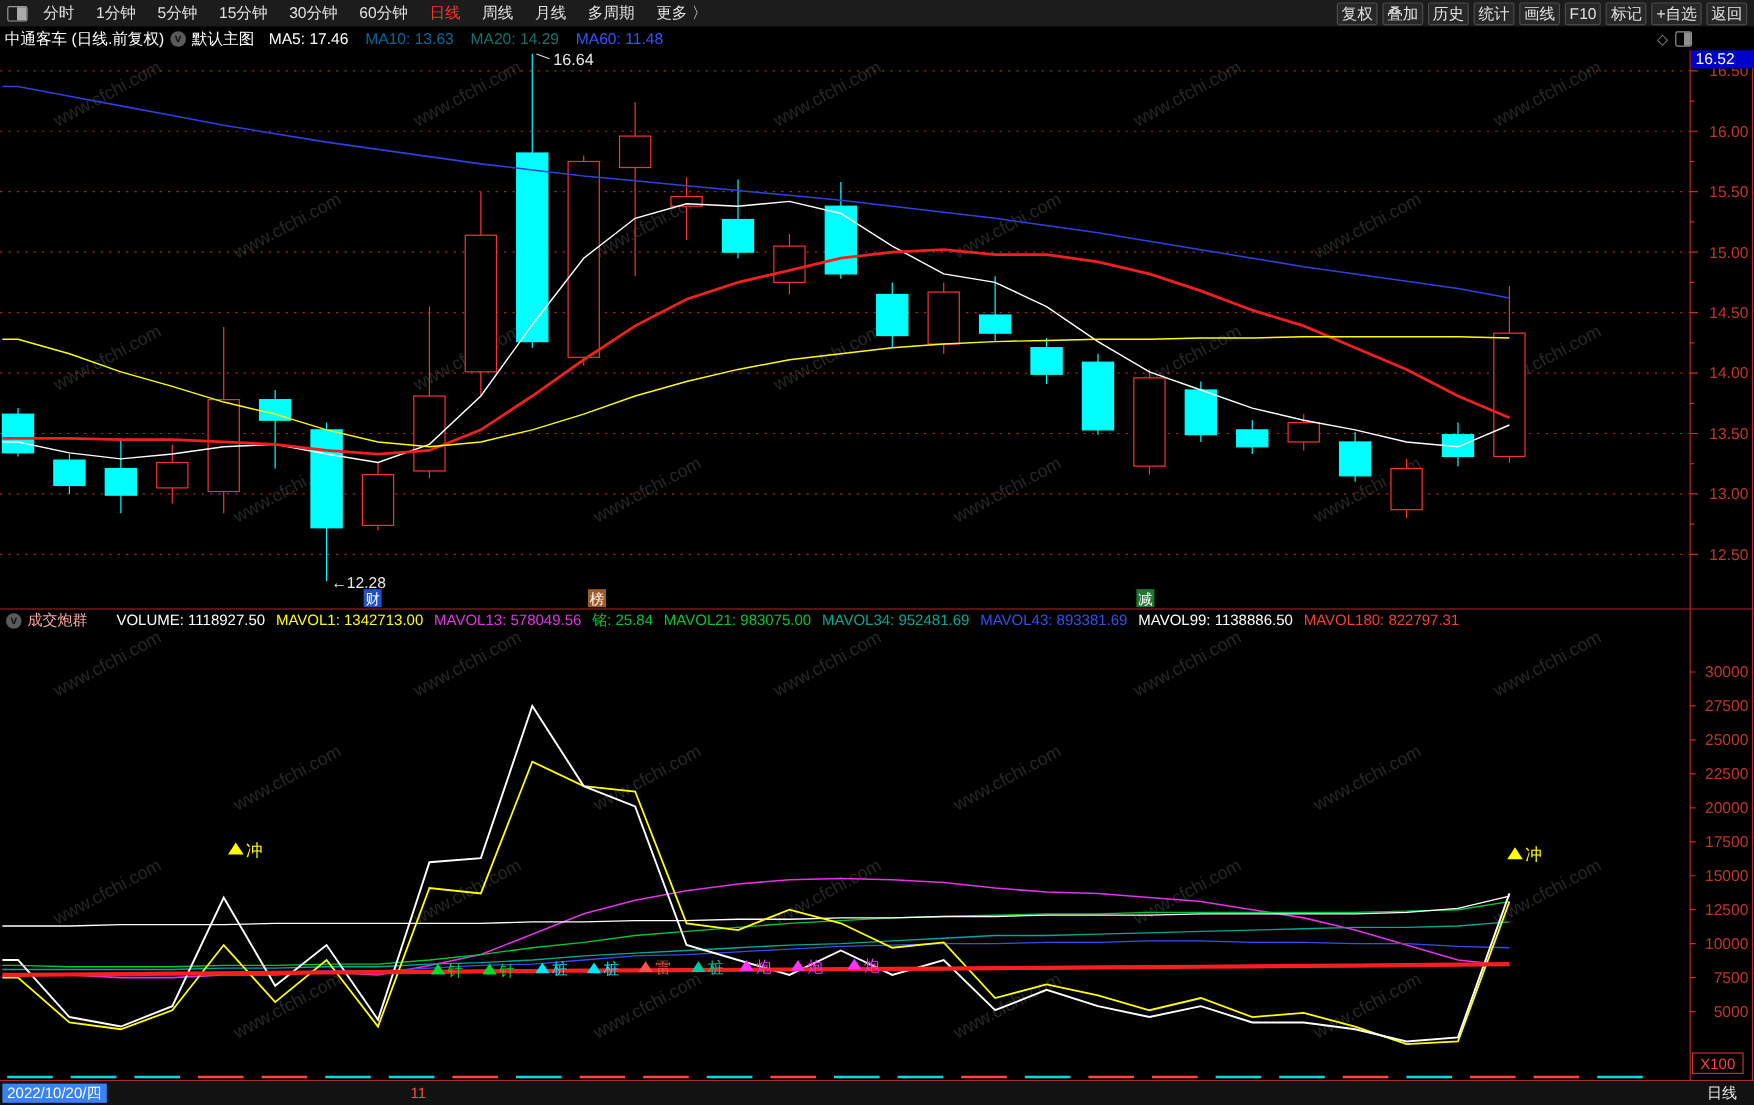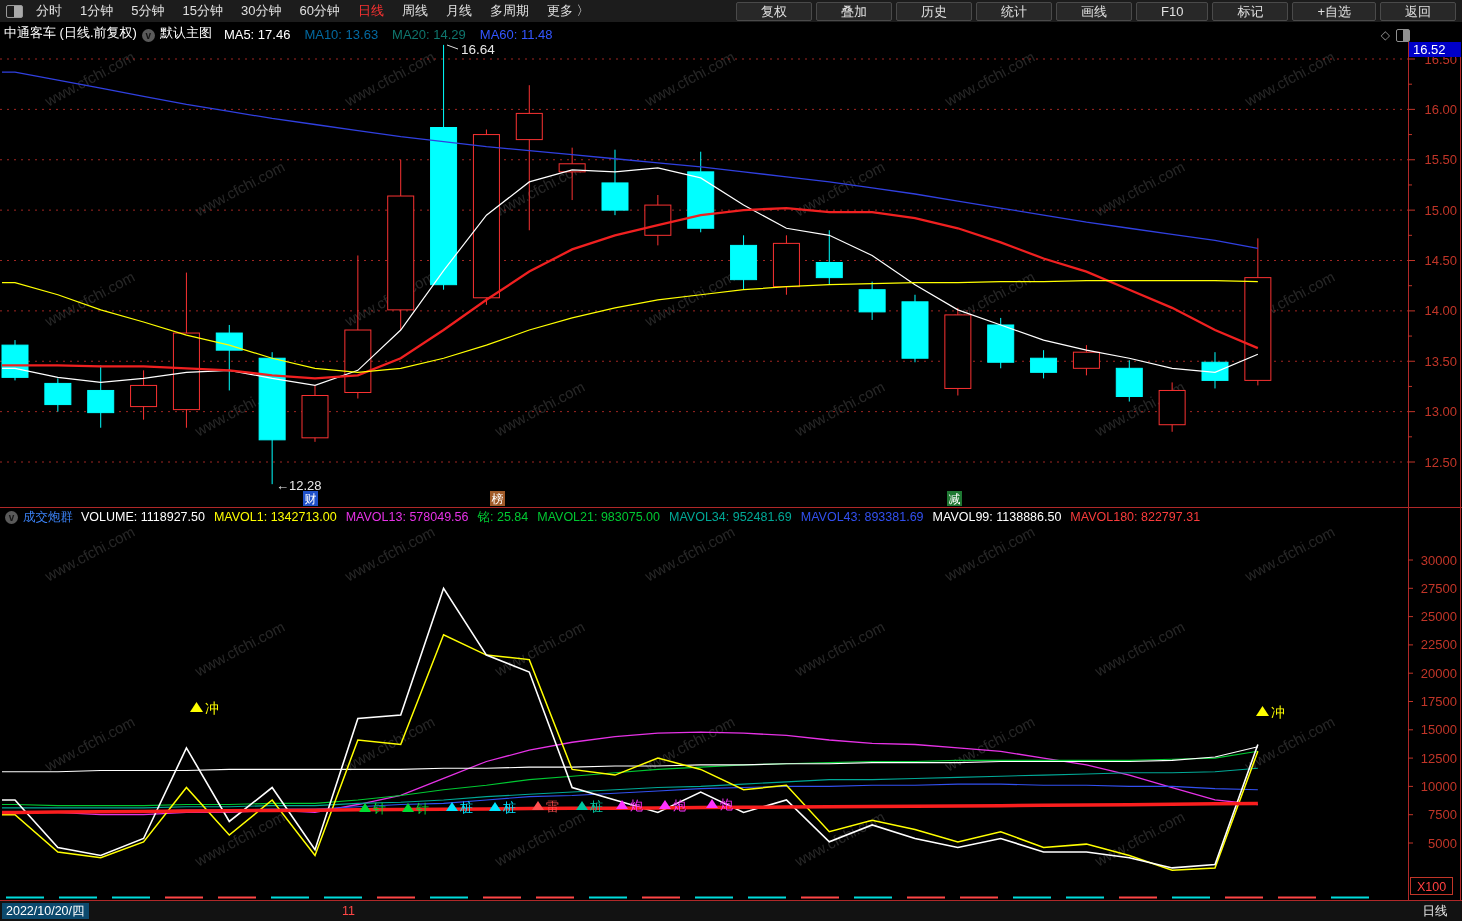--- a/index.html
+++ b/index.html
@@ -6,34 +6,34 @@
   body{width:1462px;height:921px;position:relative;font-family:"Liberation Sans",sans-serif;color:#e8e8e8}
   .wm-layer{position:absolute;inset:0;z-index:1;pointer-events:none}
   .wm{position:absolute;color:rgba(150,150,150,0.26);font-size:15px;transform:rotate(-28deg);white-space:nowrap}
   svg#chart{position:absolute;left:0;top:0;z-index:2}
   svg text{font-family:"Liberation Sans",sans-serif}
   .topbar{position:absolute;top:0;left:0;width:1462px;height:22px;background:#1c1c1c;display:flex;align-items:center;font-size:13px;color:#e0e0e0;z-index:3}
   .app-icon{width:15px;height:11px;border:1px solid #999;border-radius:2px;margin:0 4px 0 6px;background:linear-gradient(to right,#1c1c1c 45%,#aaa 45%)}
   .menu-item{padding:0 9px;white-space:nowrap;cursor:default}
   .menu-item.active{color:#fa3232}
   .topbar-right{margin-left:auto;display:flex;align-items:center;padding-right:4px}
-  .tb-btn{border:1px solid #4a4a4a;background:#282828;margin:0 2px;padding:0 24px;height:17px;line-height:17px;border-radius:2px;white-space:nowrap}
-  .titlebar{position:absolute;top:23px;left:0;width:1462px;height:19px;background:#000;display:flex;align-items:flex-end;font-size:13px;color:#fff;z-index:3}
+  .tb-btn{border:1px solid #4a4a4a;background:#282828;margin:0 2px;padding:0 3px;height:17px;line-height:17px;border-radius:2px;white-space:nowrap}
+  .titlebar{position:absolute;top:23px;left:0;width:1462px;height:19px;background:#000;display:flex;align-items:center;font-size:13px;color:#fff;z-index:3}
   .stock-name{margin-left:4px;white-space:nowrap}
   .circle-chevron{width:13px;height:13px;border-radius:50%;background:#5a5a5a;color:#151515;display:inline-flex;align-items:center;justify-content:center;font-size:10px;font-weight:bold;margin:0 5px;line-height:13px}
   .panel-name{margin-right:12px;white-space:nowrap}
   .ma-item{margin-right:14px;white-space:nowrap}
   .title-icons{margin-left:auto;display:flex;align-items:center;gap:6px;padding-right:52px}
   .diamond-icon{color:#909090;font-size:12px}
   .split-icon{width:12px;height:11px;border:1px solid #909090;border-radius:2px;background:linear-gradient(to right,#000 50%,#909090 50%)}
   .volheader{position:absolute;top:509px;left:0;width:1406px;height:17px;background:#000;display:flex;align-items:center;font-size:12.5px;z-index:3;white-space:nowrap}
-  .vol-title{color:#3b82f6;margin-right:8px}
+  .vol-title{color:#fca5a5;margin-right:24px}
   .vol-item{margin-right:9px}
   .bottombar{position:absolute;top:901px;left:0;width:1462px;height:20px;background:#121212;z-index:3;font-size:12.5px}
-  .date-tag{position:absolute;left:2px;top:2px;background:#0c4a6e;color:#fff;padding:0 4px;line-height:16px}
+  .date-tag{position:absolute;left:2px;top:2px;background:#3b82f6;color:#fff;padding:0 4px;line-height:16px}
   .bar-count{position:absolute;left:342px;top:2px;color:#ff4646;line-height:16px}
   .period-label{position:absolute;left:1408px;top:0;width:54px;text-align:center;color:#e8e8e8;line-height:20px}
 </style>
 </head>
 <body>
 
 <div class="wm-layer">
     <div class="wm" style="left:40px;top:70px">www.cfchi.com</div>
     <div class="wm" style="left:340px;top:70px">www.cfchi.com</div>
     <div class="wm" style="left:640px;top:70px">www.cfchi.com</div>

